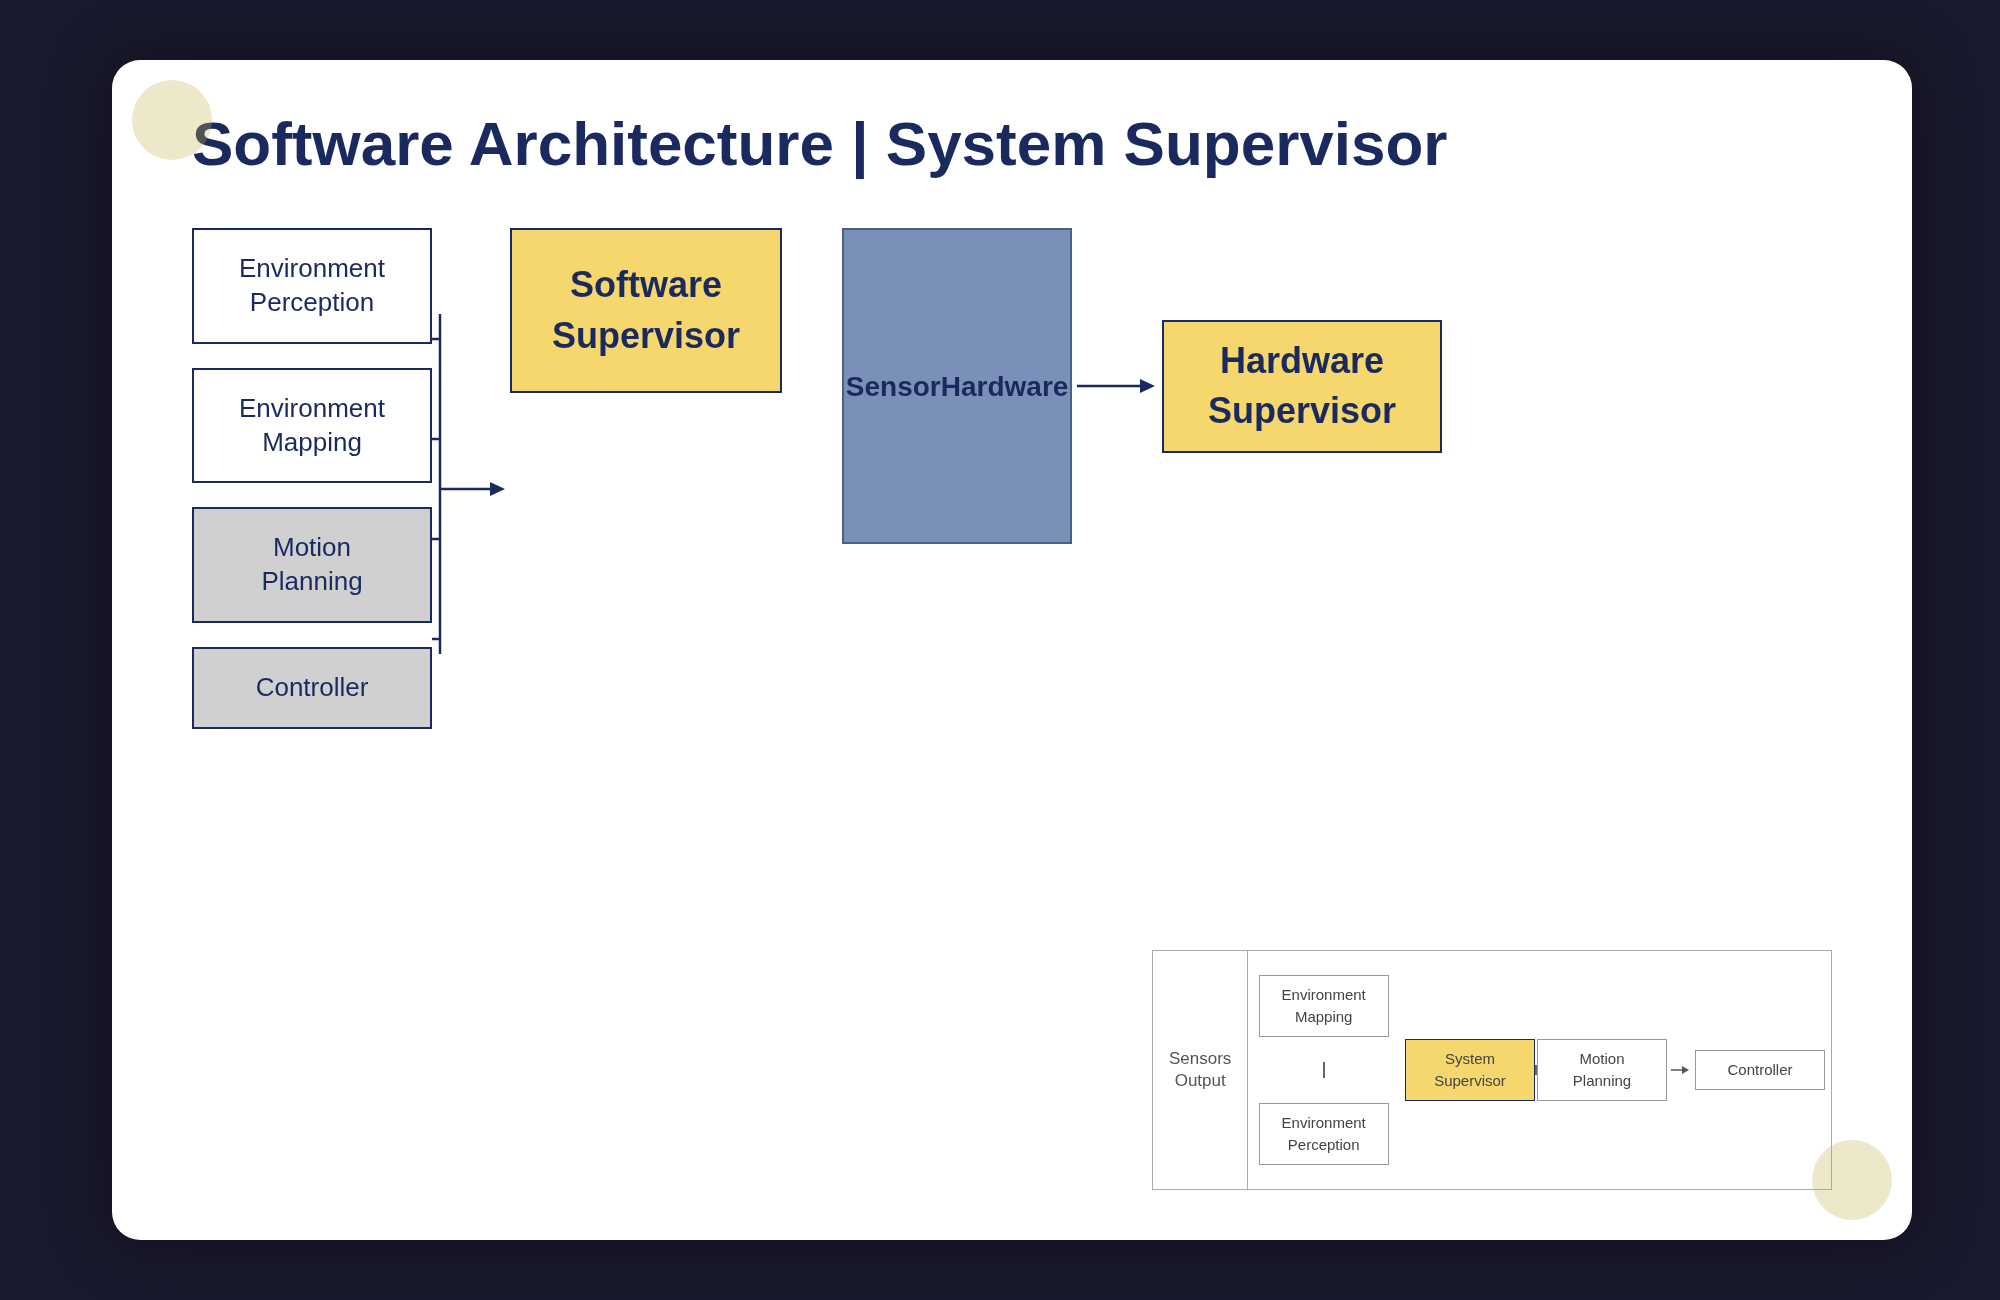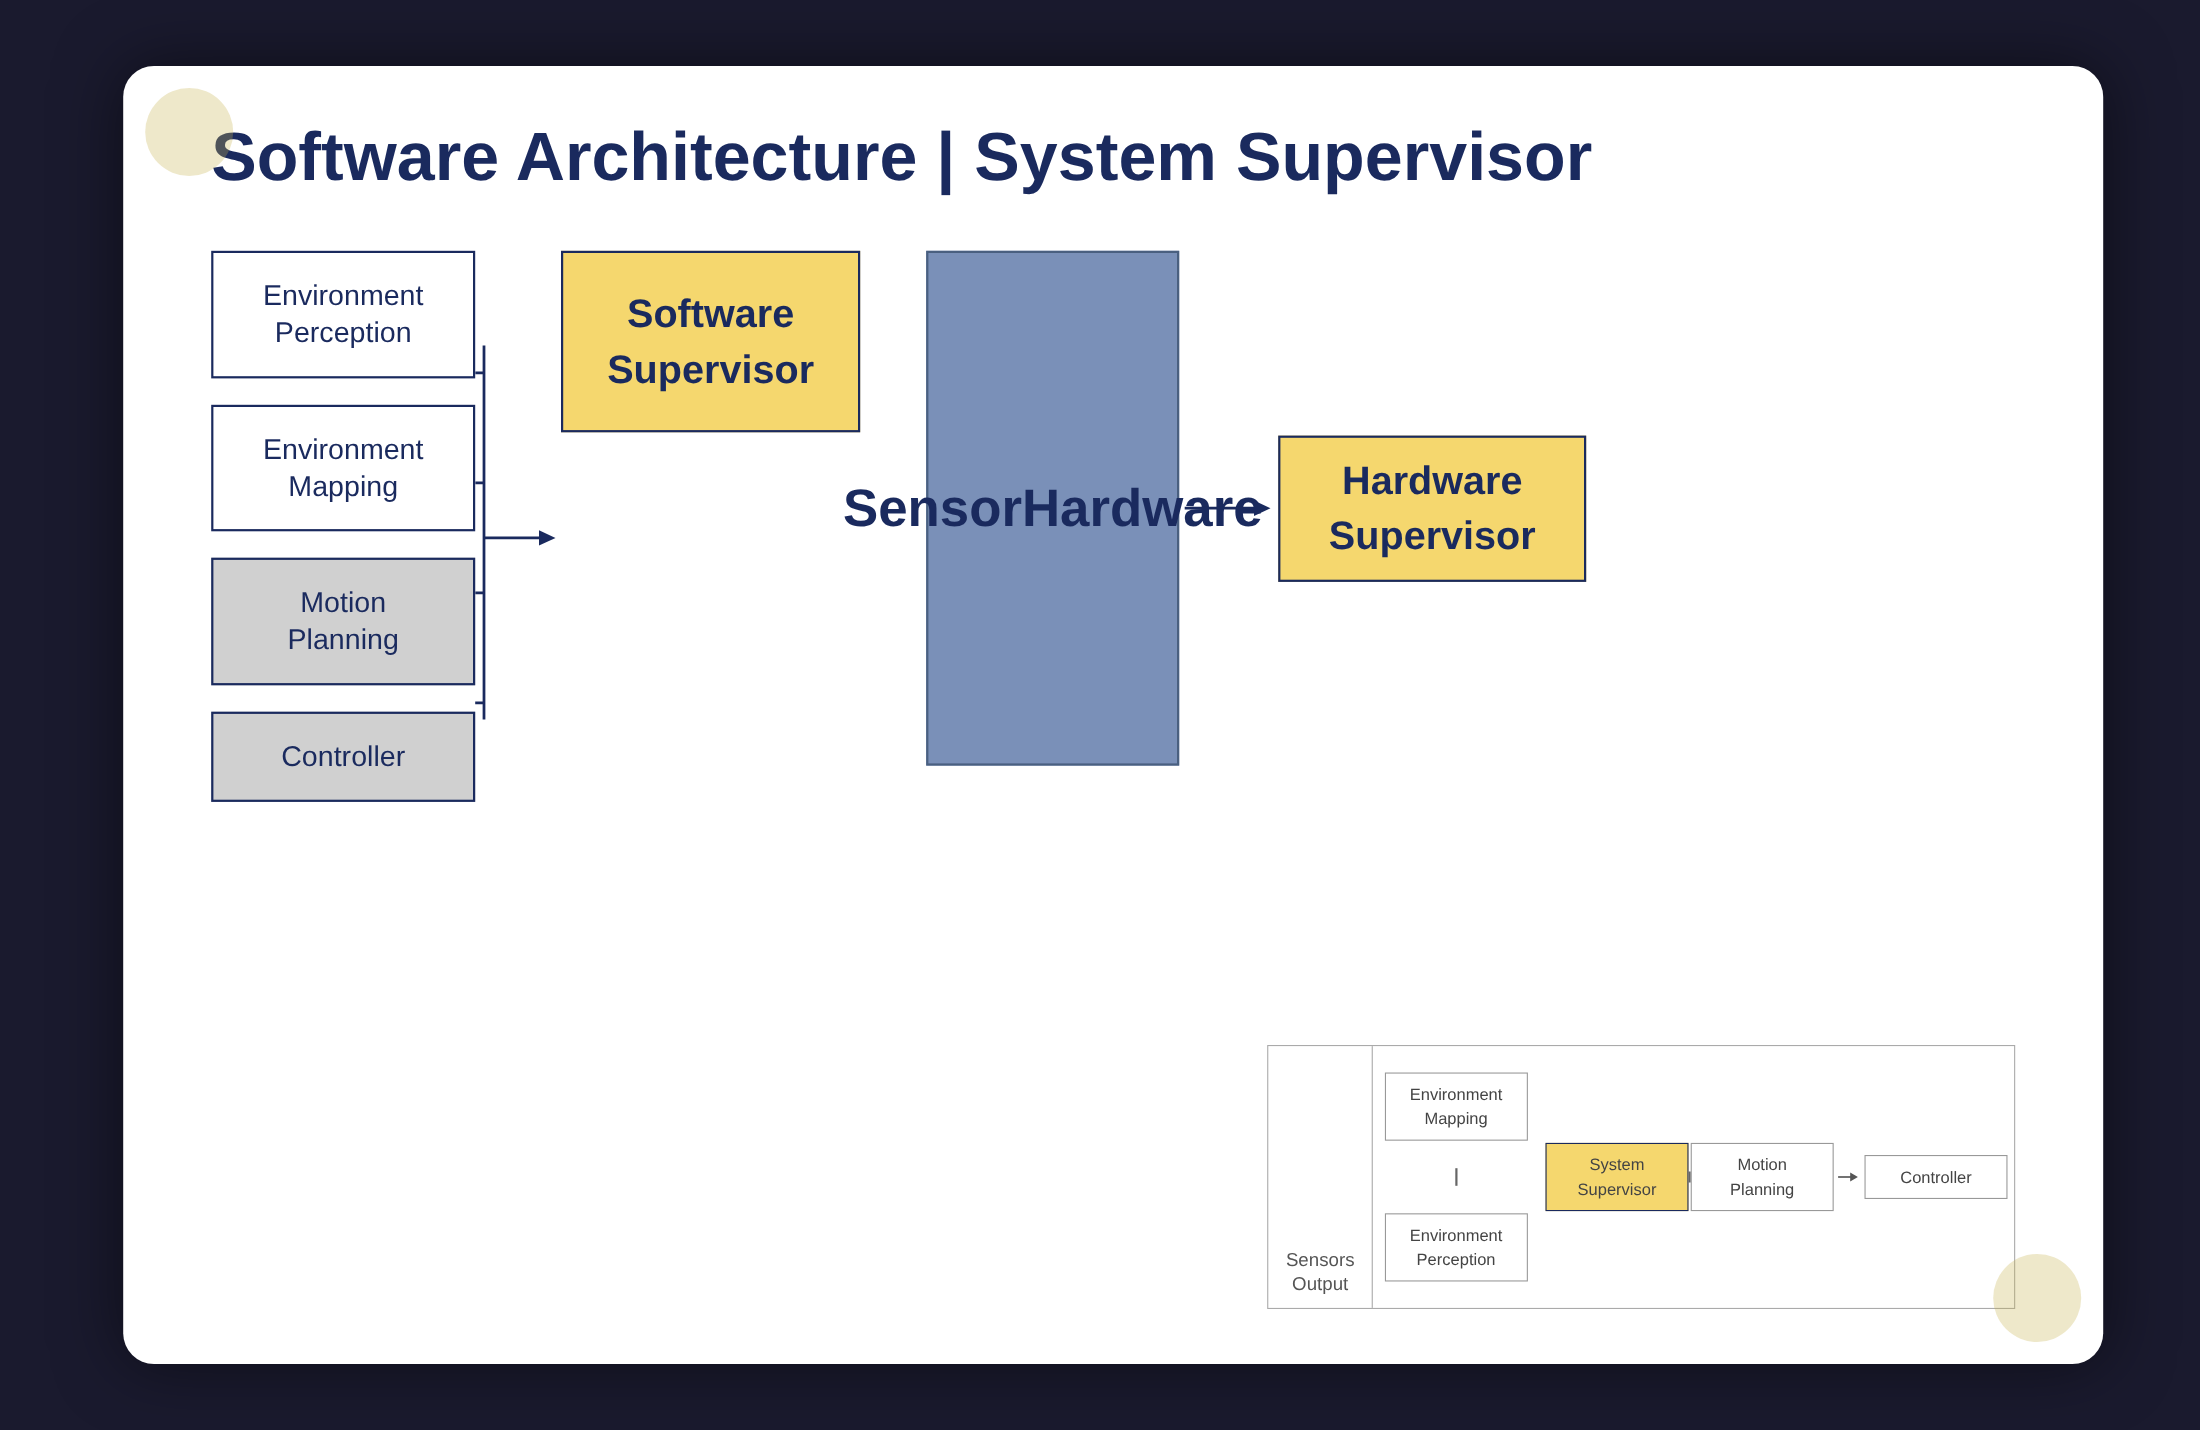--- a/index.html
+++ b/index.html
@@ -84,25 +84,25 @@
       flex-direction: row;
       align-items: flex-start;
       flex: 1;
       margin-left: 60px;
     }
 
     .sensor-outputs-box {
       background: #7a90b8;
       border: 2.5px solid #4a6080;
       width: 230px;
-      height: 468px;
+      height: 316px;
       display: flex;
       align-items: center;
       justify-content: center;
-      font-size: 48px;
+      font-size: 28px;
       font-weight: 700;
       color: #1a2a5e;
       text-align: center;
       line-height: 1.4;
     }
 
     .hardware-supervisor-box {
       background: #f5d76e;
       border: 2.5px solid #1a2a5e;
       padding: 14px 40px;
@@ -201,21 +201,21 @@
       <div class="hardware-supervisor-box">
         <span>Hardware</span><br>
         <span>Supervisor</span>
       </div>
     </div>
 
   </div>
 
   <div style="position:absolute; bottom:50px; right:80px; width:680px; height:240px; border:1.5px solid #aaa; background:white; display:flex; flex-direction:row; align-items:stretch;">
 
-    <div style="display:flex; align-items:flex-end; justify-content:center; padding:10px 16px; border-right:1.5px solid #aaa;">
+    <div style="display:flex; align-items:center; justify-content:center; padding:10px 16px; border-right:1.5px solid #aaa;">
       <span class="bd-label" style="white-space:pre-line;">Sensors
 Output</span>
     </div>
 
     <div style="display:flex; flex-direction:column; align-items:center; justify-content:space-around; padding:14px 10px; gap:6px; flex:1;">
       <div class="bd-box">
         <span style="font-size:15px; white-space:pre-line;">Environment
 Mapping</span>
       </div>
       <div style="width:2px; height:16px; background:#666;"></div>

